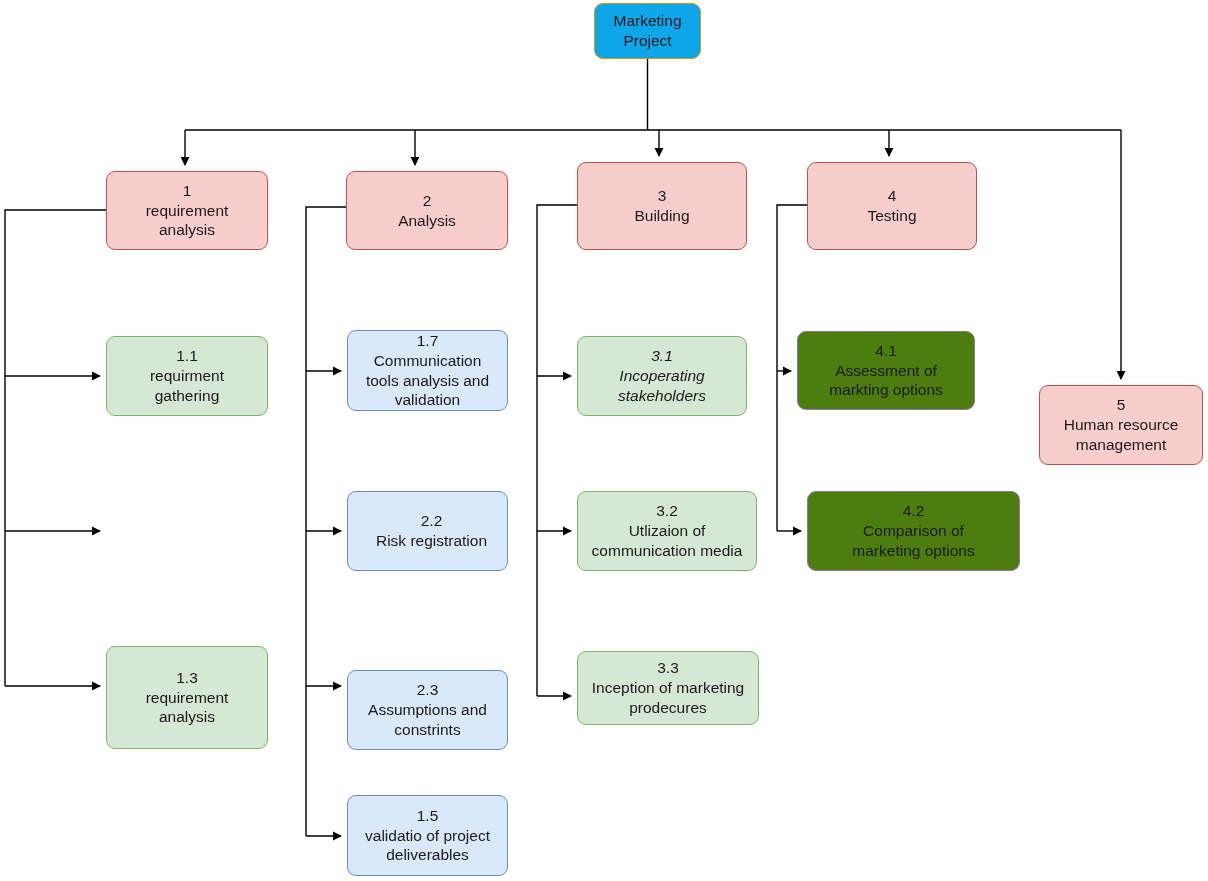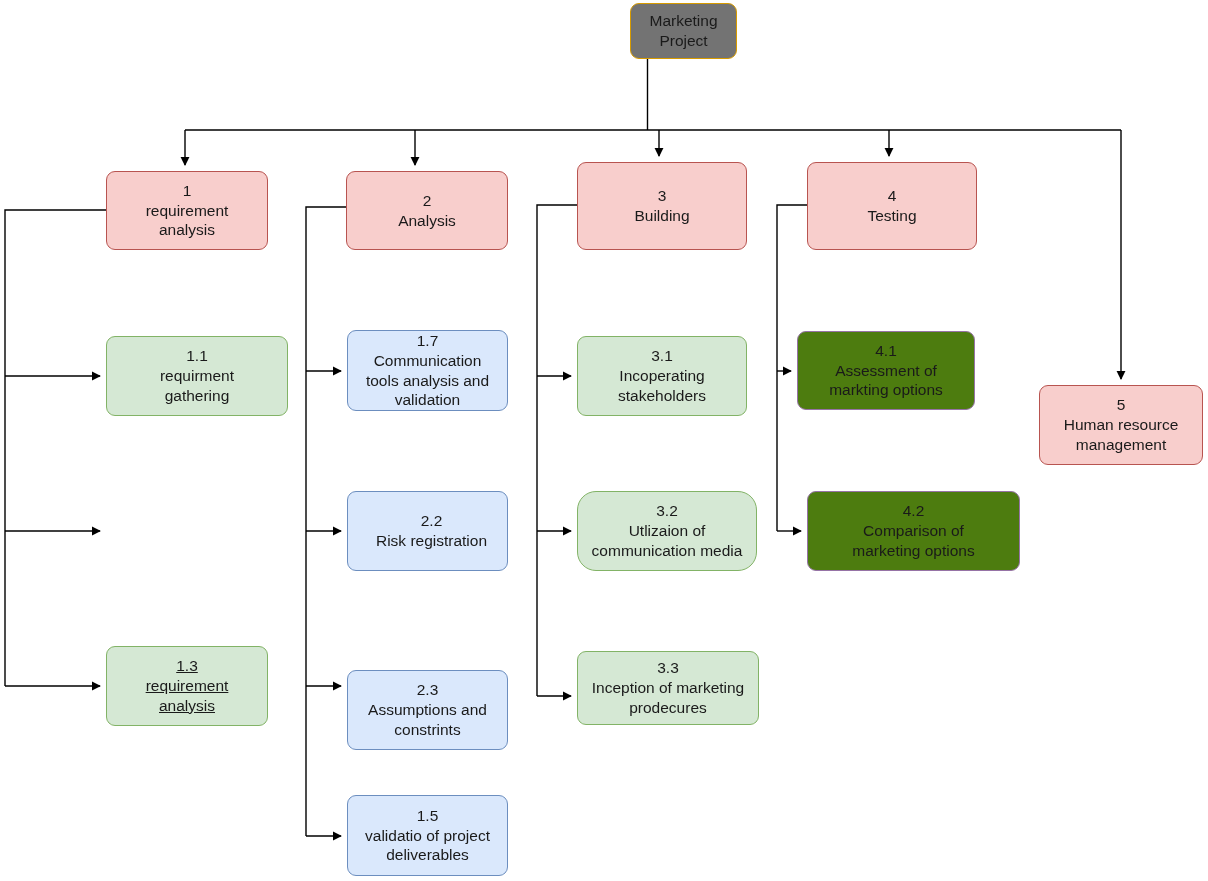--- a/index.html
+++ b/index.html
@@ -32,21 +32,21 @@
     align-items: center;
     justify-content: center;
     text-align: center;
     line-height: 1.28;
     font-size: 15.5px;
     color: #1a1a1a;
     padding: 2px 6px;
     white-space: pre-line;
     z-index: 2;
   }
-  .n-root   { background: #737373; border-color: #d79b00; margin-left: 36px; }
+  .n-root   { background: #0ea5e9; border-color: #d79b00; }
   .n-phase  { background: #f8cecc; border-color: #b85450; }
   .n-green  { background: #d5e8d4; border-color: #82b366; }
   .n-blue   { background: #dae8fc; border-color: #6c8ebf; }
   .n-purple { background: #4d7c0f; border-color: #9673a6; }
 </style>
 </head>
 <body>
 
 <div id="canvas">
 
@@ -101,44 +101,44 @@
   <div class="node n-phase" style="left:346px; top:171px; width:162px; height:79px;">2
 Analysis</div>
   <div class="node n-phase" style="left:577px; top:162px; width:170px; height:88px;">3
 Building</div>
   <div class="node n-phase" style="left:807px; top:162px; width:170px; height:88px;">4
 Testing</div>
   <div class="node n-phase" style="left:1039px; top:385px; width:164px; height:80px;">5
 Human resource
 management</div>
 
-  <div class="node n-green" style="left:106px; top:336px; width:182px; height:80px;">1.1
+  <div class="node n-green" style="left:106px; top:336px; width:162px; height:80px;">1.1
 requirment
 gathering</div>
-  <div class="node n-green" style="left:106px; top:646px; width:162px; height:80px;text-decoration:underline;">1.3
+  <div class="node n-green" style="left:106px; top:646px; width:162px; height:103px;">1.3
 requirement
 analysis</div>
 
   <div class="node n-blue" style="left:347px; top:330px; width:161px; height:81px;">1.7
 Communication
 tools analysis and
 validation</div>
   <div class="node n-blue" style="left:347px; top:491px; width:161px; height:80px;padding-left:14px;">2.2
 Risk registration</div>
   <div class="node n-blue" style="left:347px; top:646px; width:161px; height:80px;margin-top:24px;">2.3
 Assumptions and
 constrints</div>
   <div class="node n-blue" style="left:347px; top:795px; width:161px; height:81px;">1.5
 validatio of project
 deliverables</div>
 
-  <div class="node n-green" style="left:577px; top:336px; width:170px; height:80px;">3.1
+  <div class="node n-green" style="left:577px; top:336px; width:170px; height:80px;font-style:italic;">3.1
 Incoperating
 stakeholders</div>
-  <div class="node n-green" style="left:577px; top:491px; width:180px; height:80px;border-radius:19px;">3.2
+  <div class="node n-green" style="left:577px; top:491px; width:180px; height:80px;">3.2
 Utlizaion of
 communication media</div>
   <div class="node n-green" style="left:577px; top:651px; width:182px; height:74px;">3.3
 Inception of marketing
 prodecures</div>
 
   <div class="node n-purple" style="left:797px; top:331px; width:178px; height:79px;">4.1
 Assessment of
 markting options</div>
   <div class="node n-purple" style="left:807px; top:491px; width:213px; height:80px;">4.2

